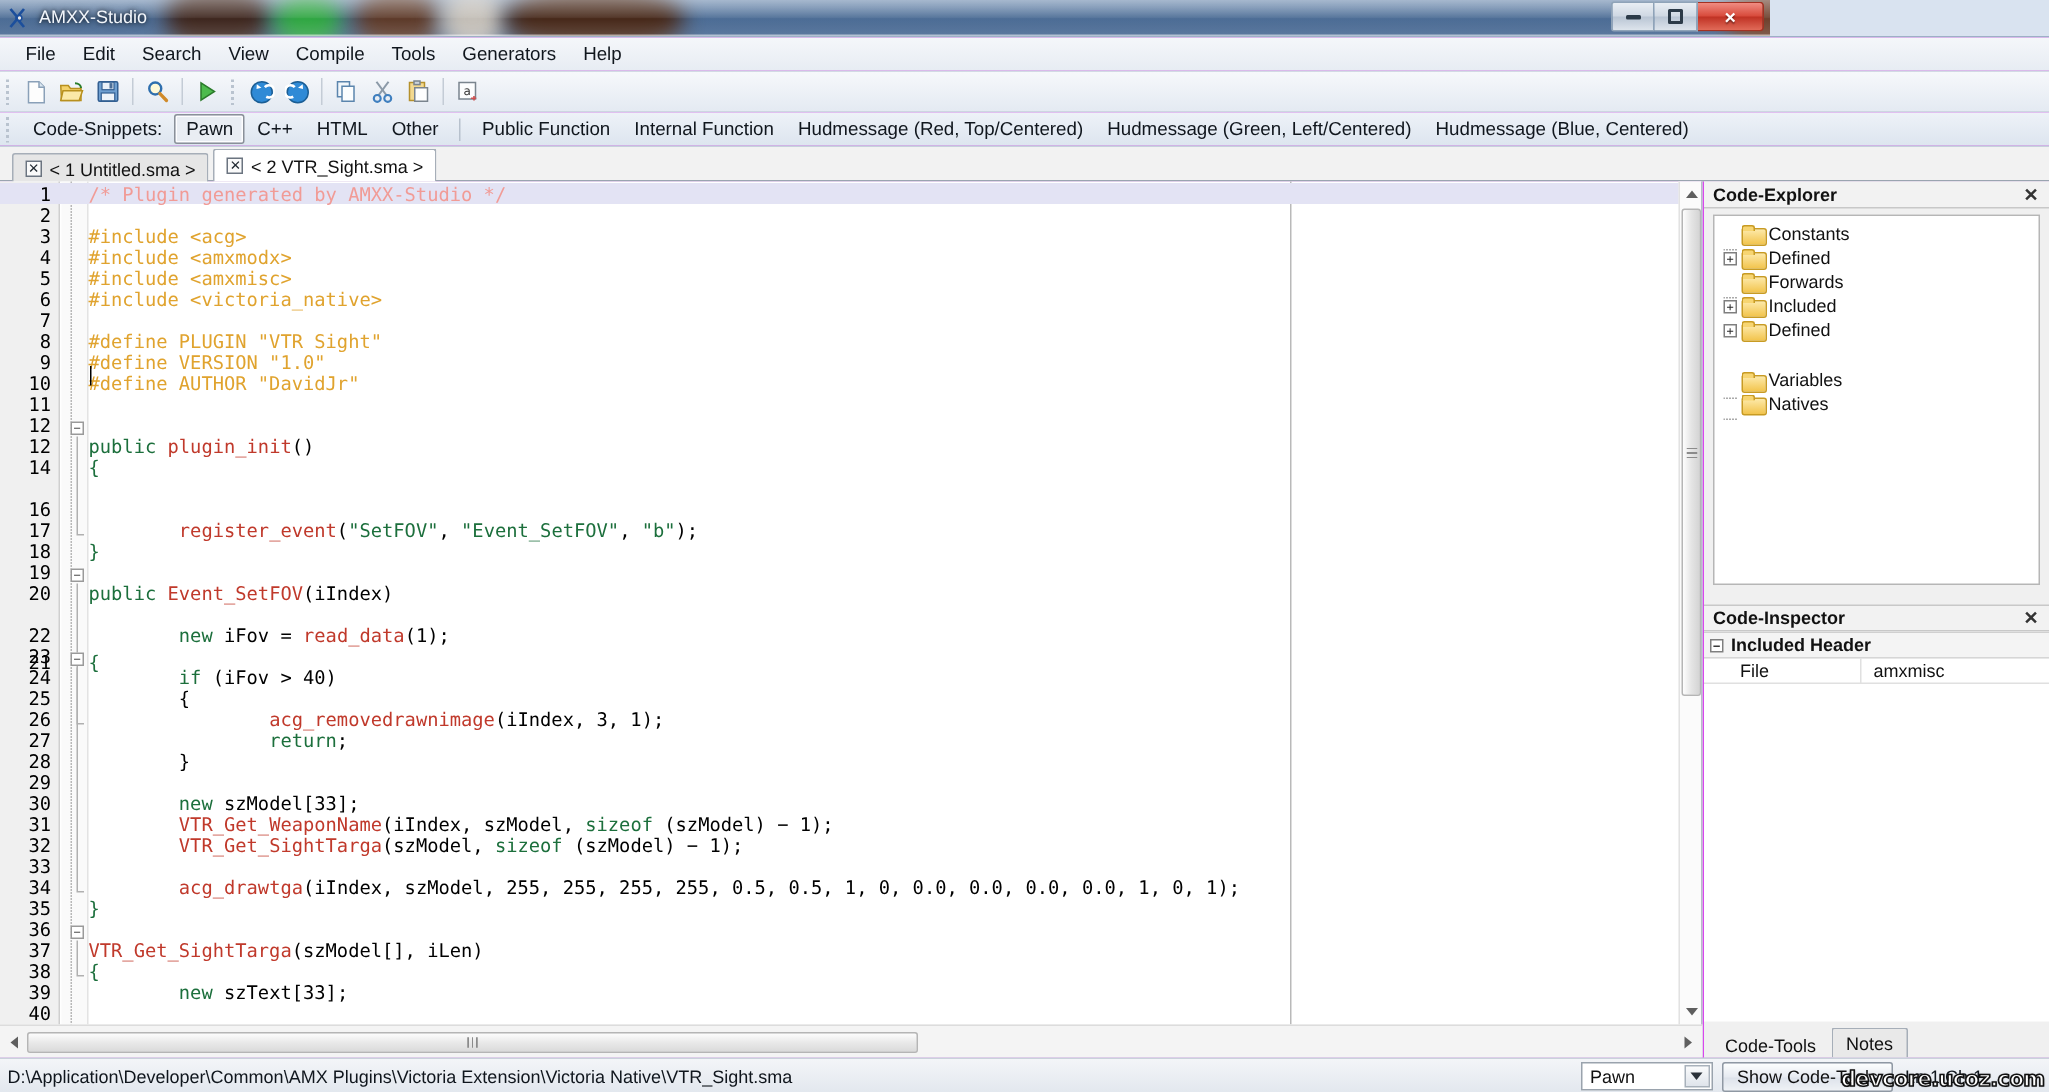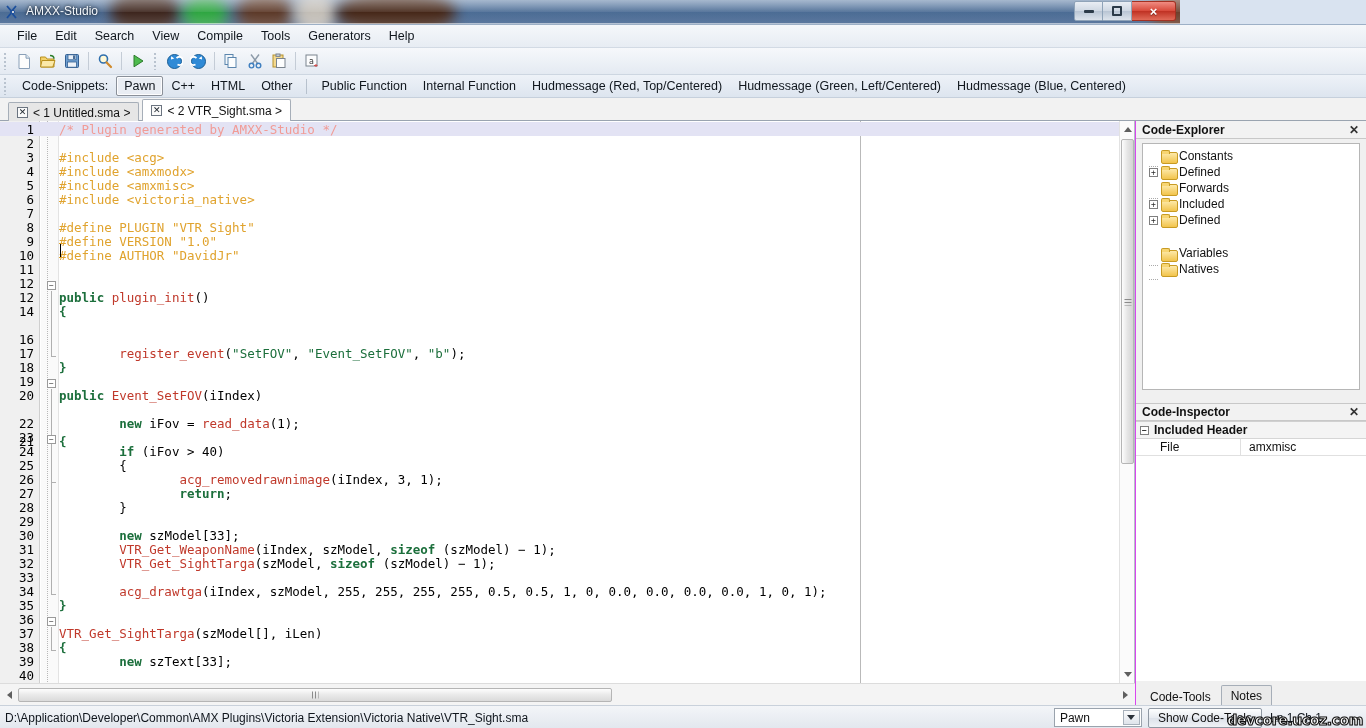--- a/index.html
+++ b/index.html
@@ -92,21 +92,21 @@
   .crow.hl { background:#e3e3f4; }
   .lnum { position:absolute; left:0; width:34px; text-align:right; color:#000;
           font-family:"DejaVu Sans Mono","Liberation Mono",monospace; font-size:12.5px; }
   .ctext { position:absolute; left:59px; }
   .marginline { position:absolute; left:860px; top:0; width:1px; height:562px; background:#b9b9b9; }
   .caret { position:absolute; left:60px; width:1px; height:13px; background:#000; top:123px; }
 
   
   .t-com { color:#f19b96; }
   .t-pre { color:#e0a32e;margin-top:15px; }
-  .t-key { color:#1c6f3c; font-weight:bold; }
+  .t-key { color:#1c6f3c; font-weight:normal; }
   .t-fn  { color:#c0392b; }
   .t-plain { color:#000; }
   .t-str { color:#1c6f3c; }
   .t-num { color:#000; }
 
   
   .foldbox { position:absolute; width:9px; height:9px; border:1px solid #9a9a9a; background:#fff;
      font-size:8px; line-height:7px; text-align:center; color:#4a4a4a; font-family:"DejaVu Sans Mono",monospace;}
   .foldline { position:absolute; width:1px; background:#b0b0b0; }
   .foldend  { position:absolute; height:1px; background:#b0b0b0; }

